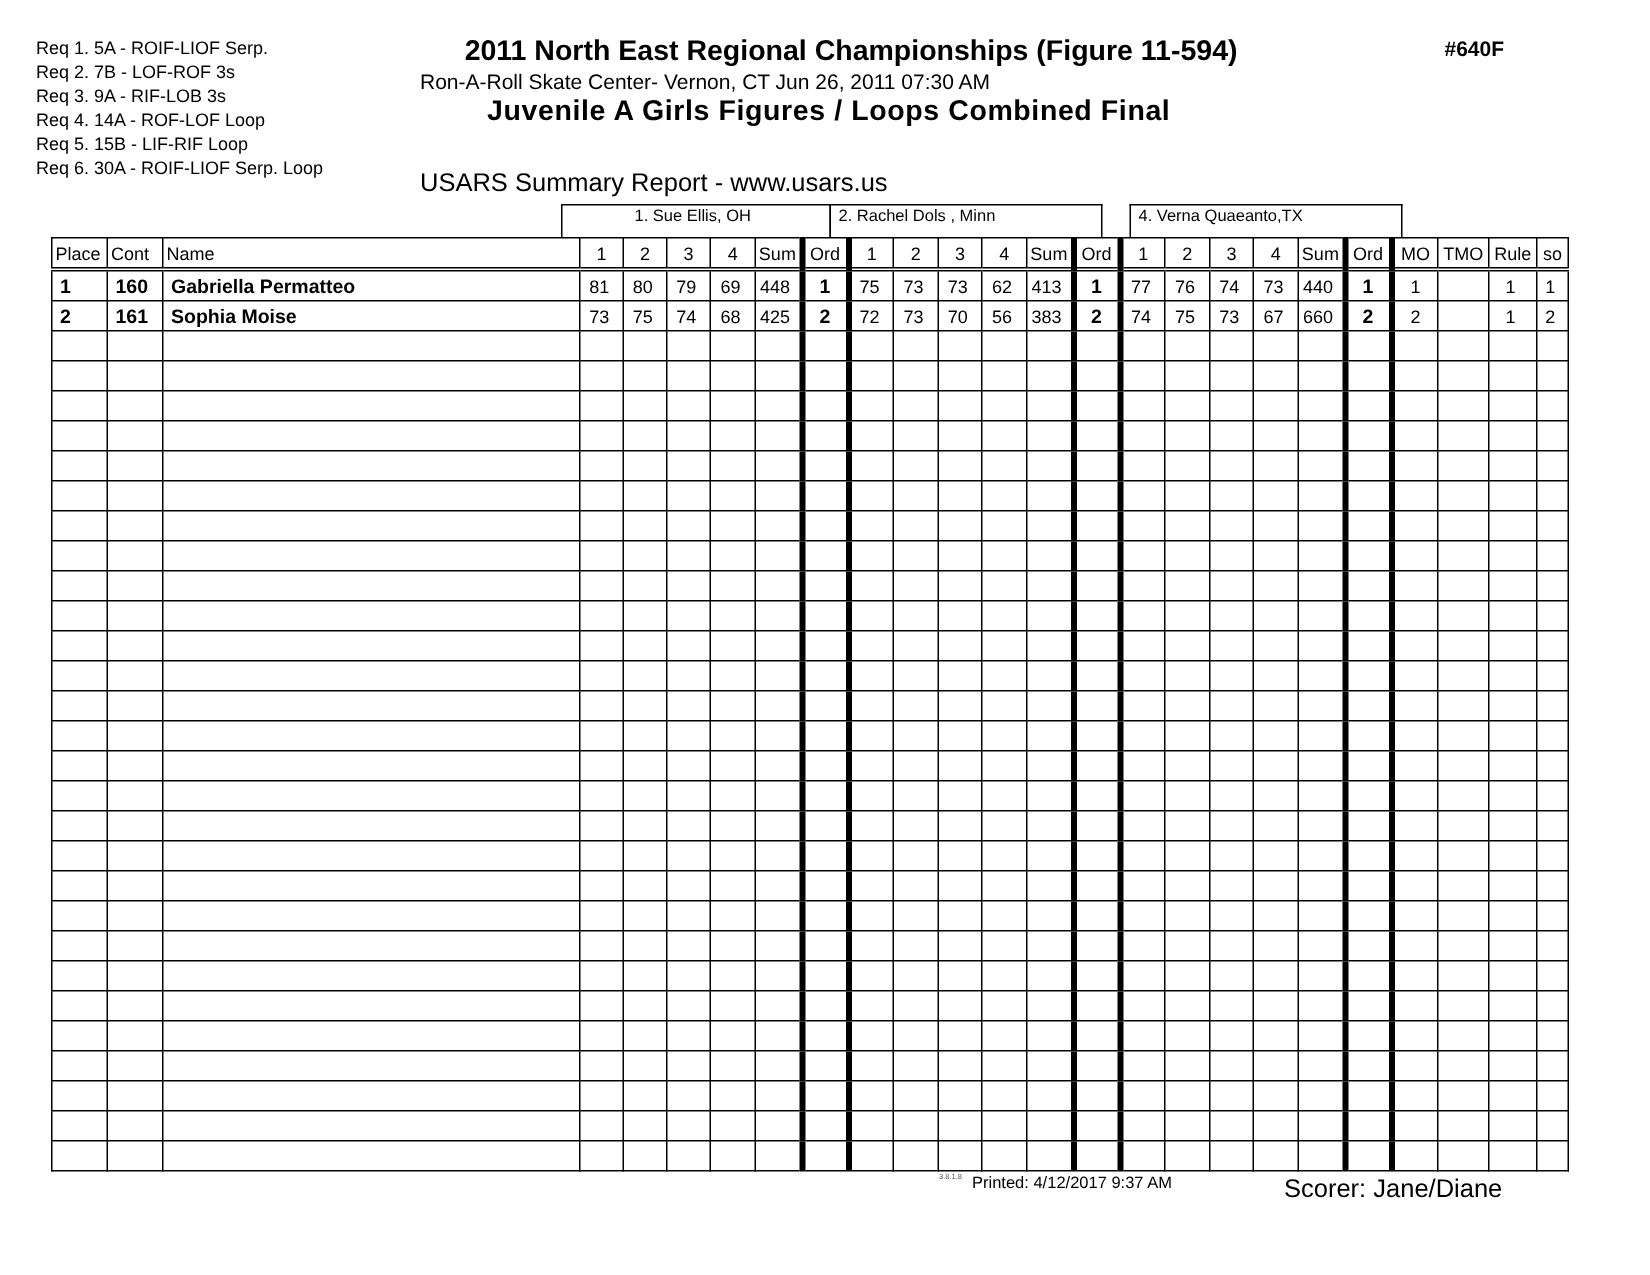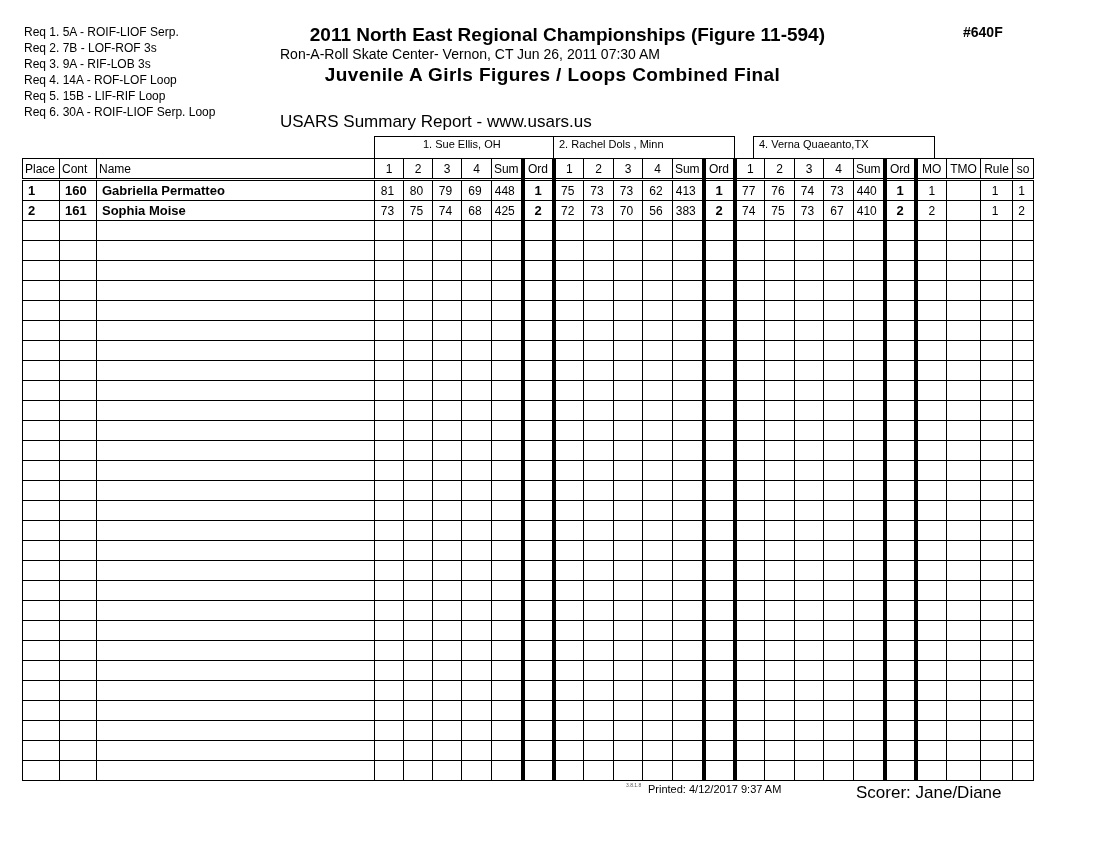--- a/index.html
+++ b/index.html
@@ -6,21 +6,21 @@
   body { width:1100px; height:850px; position:relative; overflow:hidden; font-family:"Liberation Sans", sans-serif; color:#000; }
   .req { position:absolute; left:24px; font-size:12px; line-height:16px; white-space:nowrap; }
   .title1 { position:absolute; left:280px; width:545px; top:24px; text-align:right; font-size:19px; font-weight:bold; white-space:nowrap; }
   .title2 { position:absolute; left:280px; width:545px; top:46px; font-size:14px; white-space:nowrap; }
   .title3 { position:absolute; left:280px; width:545px; top:64px; text-align:center; font-size:19px; font-weight:bold; letter-spacing:0.4px; white-space:nowrap; }
   .title4 { position:absolute; left:280px; width:545px; top:90px; font-size:17px; white-space:nowrap;margin-top:22px; }
   .eventno { position:absolute; left:963px; top:24px; font-size:14px; font-weight:bold; }
 
   .judgebox { position:absolute; top:136px; height:22px; border:1px solid #000; border-bottom:none; box-sizing:border-box; font-size:11px; padding:1px 0 0 5px; white-space:nowrap; }
 
-  table.grid { position:absolute; left:22px; top:158px; border-collapse:collapse; table-layout:fixed; }
+  table.grid { position:absolute; left:34px; top:158px; border-collapse:collapse; table-layout:fixed; }
   table.grid td, table.grid th { border:1px solid #000; padding:0; height:19px; font-size:12px; font-weight:normal; overflow:hidden; white-space:nowrap; }
   table.grid thead th { border-bottom:3px double #000; text-align:center; }
   table.grid th.left { text-align:left; padding-left:2px; }
   table.grid td { text-align:center; }
   table.grid td.left { text-align:left; padding-left:5px; }
   table.grid td.bold { font-weight:bold; font-size:13px; }
   table.grid td.num { text-align:center; padding-right:3px; }
   .thickR { border-right:4px solid #000 !important; }
 
   .footer-ver { position:absolute; left:626px; top:782px; font-size:5px; color:#555; }
@@ -147,21 +147,21 @@
       <td class="num">72</td>
       <td class="num">73</td>
       <td class="num">70</td>
       <td class="num">56</td>
       <td class="num thickR">383</td>
       <td class="bold thickR">2</td>
       <td class="num">74</td>
       <td class="num">75</td>
       <td class="num">73</td>
       <td class="num">67</td>
-      <td class="num thickR">410</td>
+      <td class="num thickR">660</td>
       <td class="bold thickR">2</td>
       <td>2</td>
       <td></td>
       <td class="num">1</td>
       <td class="num">2</td>
     </tr>
   <tr>
         <td></td>
         <td></td>
         <td></td>

